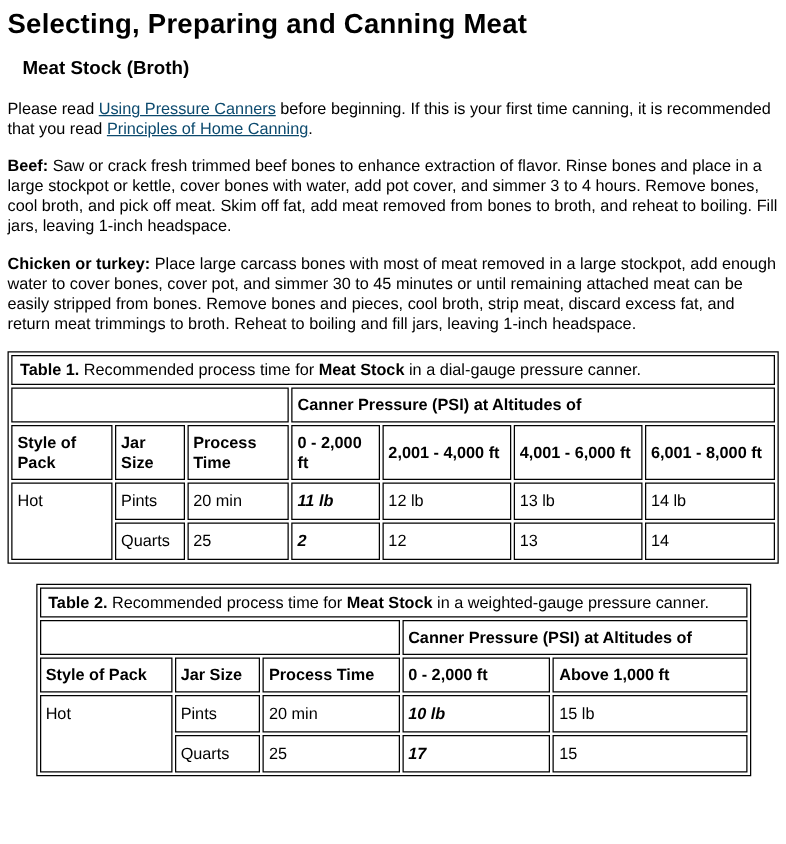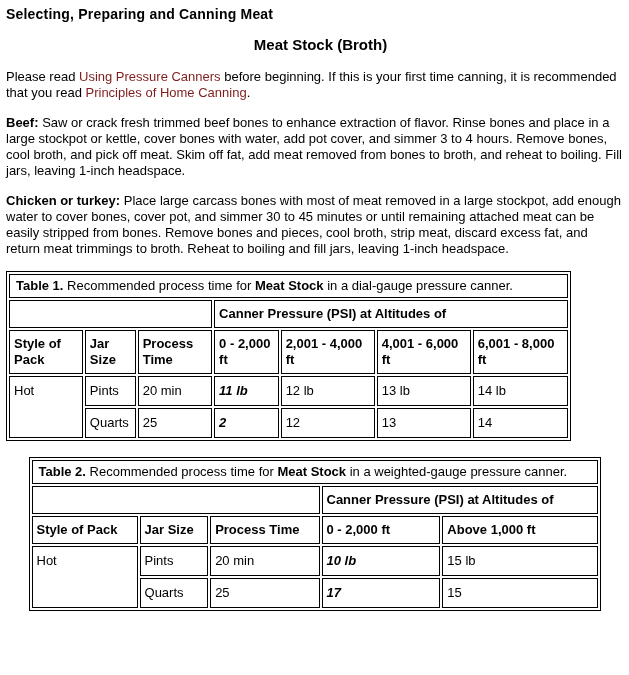--- a/index.html
+++ b/index.html
@@ -5,50 +5,50 @@
   * { box-sizing: border-box; }
   html, body { margin: 0; padding: 0; background: #ffffff; }
   body {
     width: 629px;
     font-family: "Liberation Sans", sans-serif;
     font-size: 13px;
     color: #000000;
     padding: 4px 6px 10px 6px;
   }
   h1 {
-    font-size: 14px;
+    font-size: 22px;
     font-weight: bold;
     margin: 2px 0 14px 0;
     letter-spacing: 0.2px;
   }
   h2 {
     font-size: 15px;
     font-weight: bold;
     margin: 0 0 16px 12px;
-    text-align: center;
   }
   p {
     margin: 0 0 14px 0;
     line-height: 16px;
   }
   a.doc-link {
-    color: #7f1d1d;
+    color: #0c4a6e;
+    text-decoration: underline;
     cursor: pointer;
   }
   b.inline-label { font-weight: bold; }
 
   table.data-table {
     border: 1px solid #000000;
     border-collapse: separate;
     border-spacing: 2px;
     table-layout: fixed;
     background: #ffffff;
     font-size: 13px;
   }
-  #table1 { width: 565px; margin: 0 0 16px 0; }
+  #table1 { width: 617px; margin: 0 0 16px 0; }
   #table2 { width: 572px; margin: 0 auto 12px auto; }
   .data-table td {
     border: 1px solid #000000;
     padding: 5px 4px;
     vertical-align: middle;
     line-height: 16px;
     overflow: hidden;
   }
   .data-table td.caption-cell {
     text-align: left;

